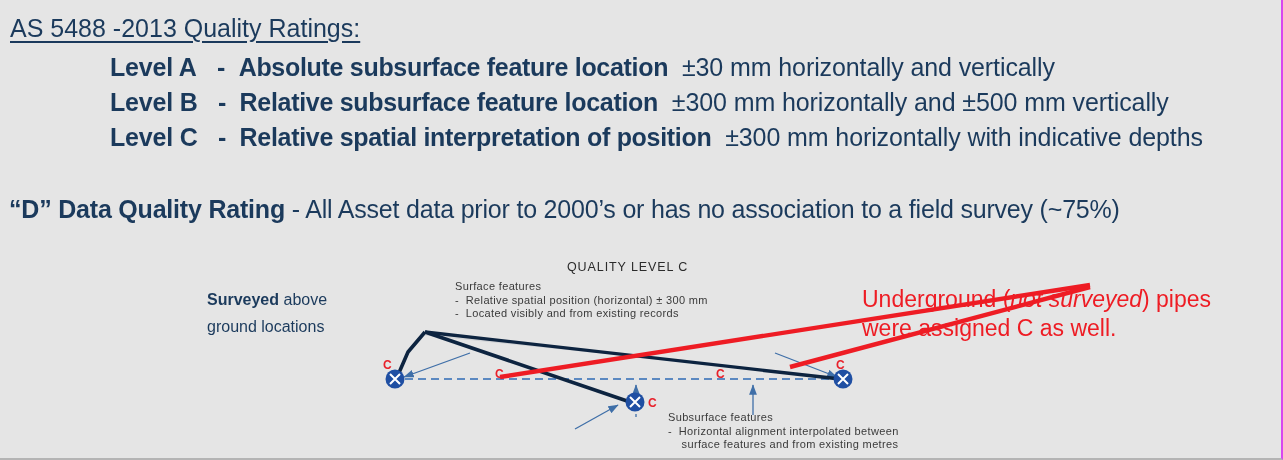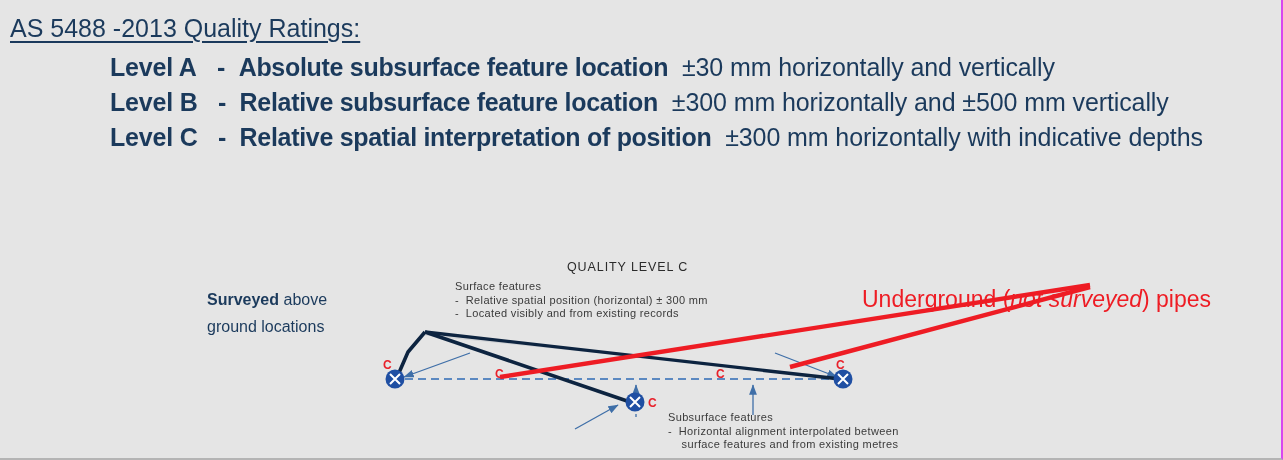--- a/index.html
+++ b/index.html
@@ -165,20 +165,23 @@
   </div>
 
   <div class="level-line" id="lvlC">
     <span class="lvl">Level C</span>
     <span class="lvl">&nbsp; </span><span class="lvl">-</span>
     <span class="desc">&nbsp;</span><span class="desc">Relative spatial interpretation of position</span>
     <span class="tail">&nbsp;</span><span class="tail">±300 mm horizontally with indicative depths</span>
   </div>
 
 
+  <div class="rating-line" id="ratingD">
+    <span class="rlabel">“D” Data Quality Rating</span><span class="rtail"> - All Asset data prior to 2000’s or has no association to a field survey (~75%)</span>
+  </div>
 
 
   <div id="diagram">
 
     <svg width="1283" height="198" viewBox="0 0 1283 198">
       <defs>
         <marker id="arrowLeader" markerWidth="9" markerHeight="9" refX="7.5" refY="3" orient="auto">
           <path d="M0,0 L8,3 L0,6 z" fill="#3f6fa8"></path>
         </marker>
       </defs>
@@ -227,16 +230,16 @@
 
     <div class="c-label" style="left:383px; top:101px;">C</div>
     <div class="c-label" style="left:495px; top:110px;">C</div>
     <div class="c-label" style="left:716px; top:110px;">C</div>
     <div class="c-label" style="left:836px; top:101px;">C</div>
     <div class="c-label" style="left:648px; top:139px;">C</div>
 
     <div id="surveyed-callout"><span class="bold">Surveyed</span><span> above
 ground locations</span></div>
 
-    <div id="underground-callout"><span>Underground (</span><span class="ital">not surveyed</span><span>) pipes</span><br></div>
+    <div id="underground-callout"><span>Underground (</span><span class="ital">not surveyed</span><span>) pipes</span><br><span>were assigned C as well.</span></div>
 
   </div>
 </div>
 
 </body></html>

